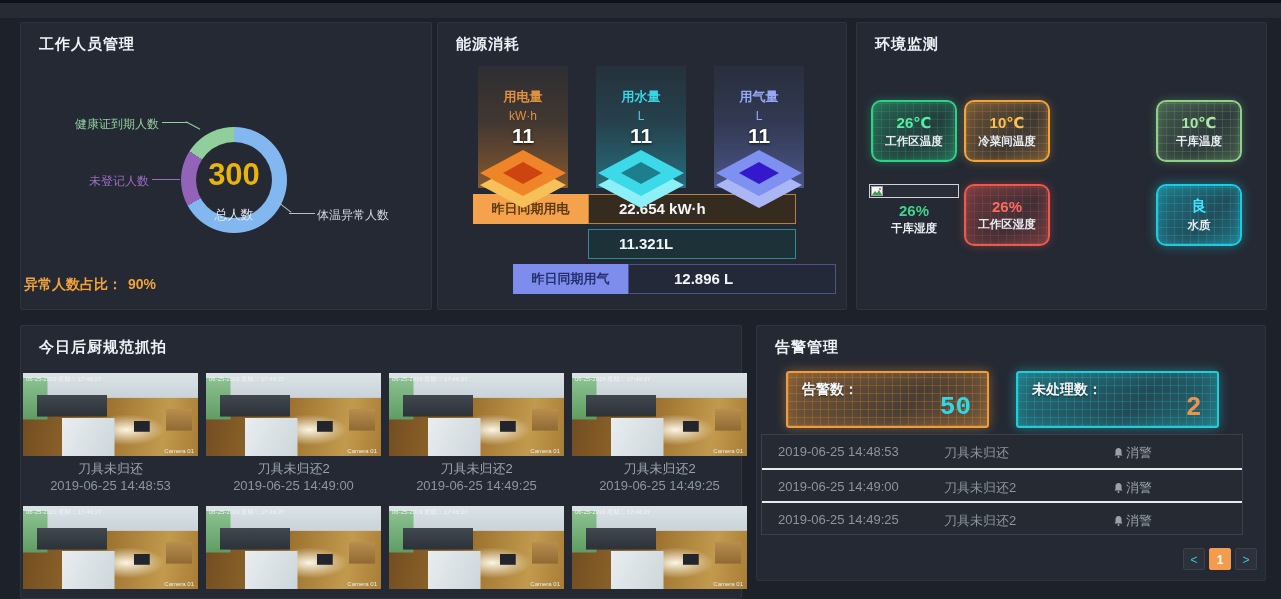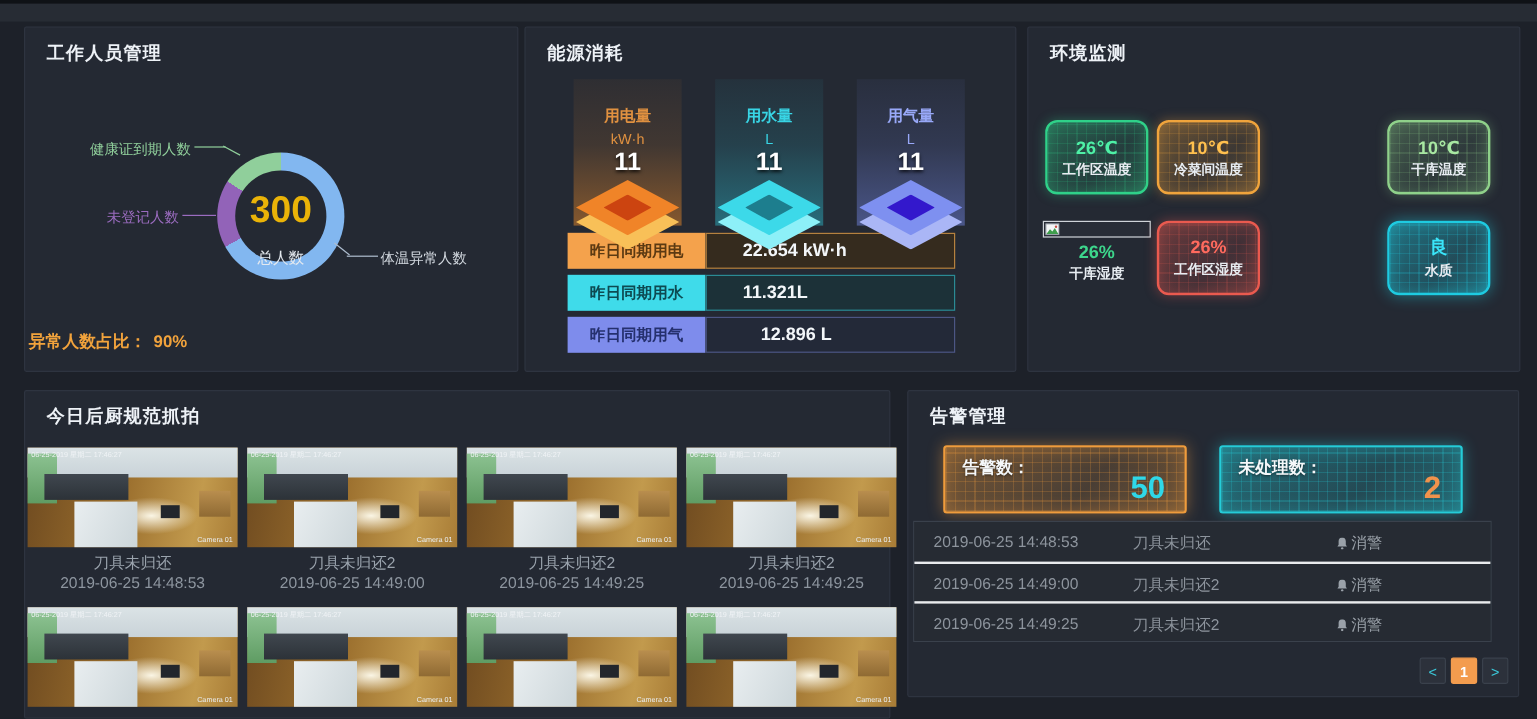--- a/index.html
+++ b/index.html
@@ -51,21 +51,21 @@
   .plat .pt{top:0;}
   .plat .pt::after{content:'';position:absolute;left:23px;top:12px;width:40px;height:22px;clip-path:polygon(50% 0,100% 50%,50% 100%,0 50%);}
   .e-elec .pb{background:#f8c058;} .e-elec .pt{background:#f08428;} .e-elec .pt::after{background:#cc4410;}
   .e-water .pb{background:#8df0f8;} .e-water .pt{background:#3cd9e9;} .e-water .pt::after{background:#1d7e8e;}
   .e-gas .pb{background:#aab6f6;} .e-gas .pt{background:#7e90f0;} .e-gas .pt::after{background:#3318cc;}
 
   .erow{position:absolute;left:35px;width:323px;height:30px;font-size:13px;}
   .erow .rlab{position:absolute;left:0;top:0;width:115px;height:30px;line-height:30px;text-align:center;font-weight:bold;}
   .erow .rval{position:absolute;left:115px;top:0;width:208px;height:30px;line-height:28px;padding-left:30px;
     font-size:15px;font-weight:bold;color:#f3f6f9;border:1px solid;}
-  .r-elec{top:171px;} .r-water{top:206px;} .r-gas{top:241px;}
+  .r-elec{top:171px;} .r-water{top:206px;} .r-gas{top:241px;margin-left:40px;}
   .r-elec .rlab{background:#f4a24c;color:#5c3a12;}
   .r-elec .rval{background:#352b1e;border-color:#b5813f;}
   .r-water .rlab{background:#3fdbea;color:#0d4a52;}
   .r-water .rval{background:#1c3138;border-color:#2b8a94;}
   .r-gas .rlab{background:#7e8cec;color:#25306e;}
   .r-gas .rval{background:#232938;border-color:#4c5684;padding-left:45px;}
 
   
   .badge{position:absolute;width:86px;height:62px;border-radius:10px;border:2px solid;
     display:flex;flex-direction:column;align-items:center;justify-content:center;gap:2px;}
@@ -138,21 +138,21 @@
   .snap-time{font-size:13px;color:#8d959f;}
 
   
   .stat{position:absolute;top:45px;width:203px;height:57px;border:2px solid;border-radius:3px;}
   .stat .slab{position:absolute;left:14px;top:8px;font-size:14px;font-weight:bold;color:#f5f8fa;text-shadow:0 1px 2px rgba(0,0,0,.5);}
   .stat .sval{position:absolute;right:16px;bottom:4px;font-size:26px;font-weight:bold;}
   .stat-orange{left:29px;border-color:#f09c3c;background:
     repeating-linear-gradient(0deg,rgba(240,156,60,.22) 0 1px,transparent 1px 8px),
     repeating-linear-gradient(90deg,rgba(240,156,60,.22) 0 1px,transparent 1px 8px),
     linear-gradient(135deg,rgba(240,156,60,.40),rgba(240,156,60,.18) 60%,rgba(240,156,60,.38));
-    box-shadow:0 0 12px rgba(240,156,60,.45),inset 0 0 16px rgba(240,156,60,.35);}
+    box-shadow:0 0 12px rgba(240,156,60,.45),inset 0 0 16px rgba(240,156,60,.35);font-family:Liberation Mono, monospace;}
   .stat-orange .sval{color:#2fd8e8;}
   .stat-cyan{left:259px;border-color:#25ccd8;background:
     repeating-linear-gradient(0deg,rgba(37,204,216,.22) 0 1px,transparent 1px 8px),
     repeating-linear-gradient(90deg,rgba(37,204,216,.22) 0 1px,transparent 1px 8px),
     linear-gradient(135deg,rgba(37,204,216,.42),rgba(37,204,216,.20) 60%,rgba(37,204,216,.40));
     box-shadow:0 0 12px rgba(37,204,216,.45),inset 0 0 16px rgba(37,204,216,.35);}
   .stat-cyan .sval{color:#f0924c;}
   .atable{position:absolute;left:4px;top:108px;width:482px;border:1px solid #3a414c;}
   .arow{position:relative;height:33px;background:#262b33;}
   .arow + .arow{border-top:2px solid #e9ebee;}
@@ -219,21 +219,20 @@
         <div class="pb"></div>
         <div class="pt"></div>
       </div>
   </div>
 
   <div class="erow r-elec">
     <div class="rlab">昨日同期用电</div>
     <div class="rval">22.654 kW·h</div>
   </div>
   <div class="erow r-water">
-    <div class="rlab">昨日同期用水</div>
     <div class="rval">11.321L</div>
   </div>
   <div class="erow r-gas">
     <div class="rlab">昨日同期用气</div>
     <div class="rval">12.896 L</div>
   </div>
 </div>
 
 <div class="panel" id="p3">
   <div class="ptitle">环境监测</div>

